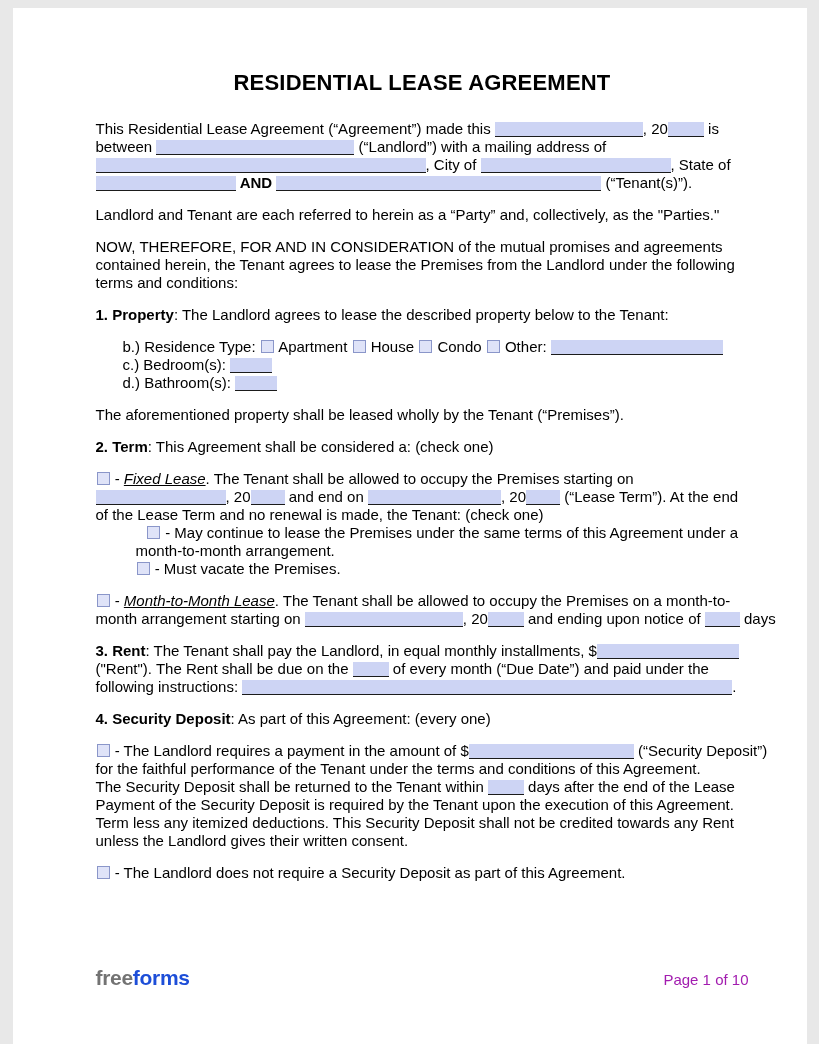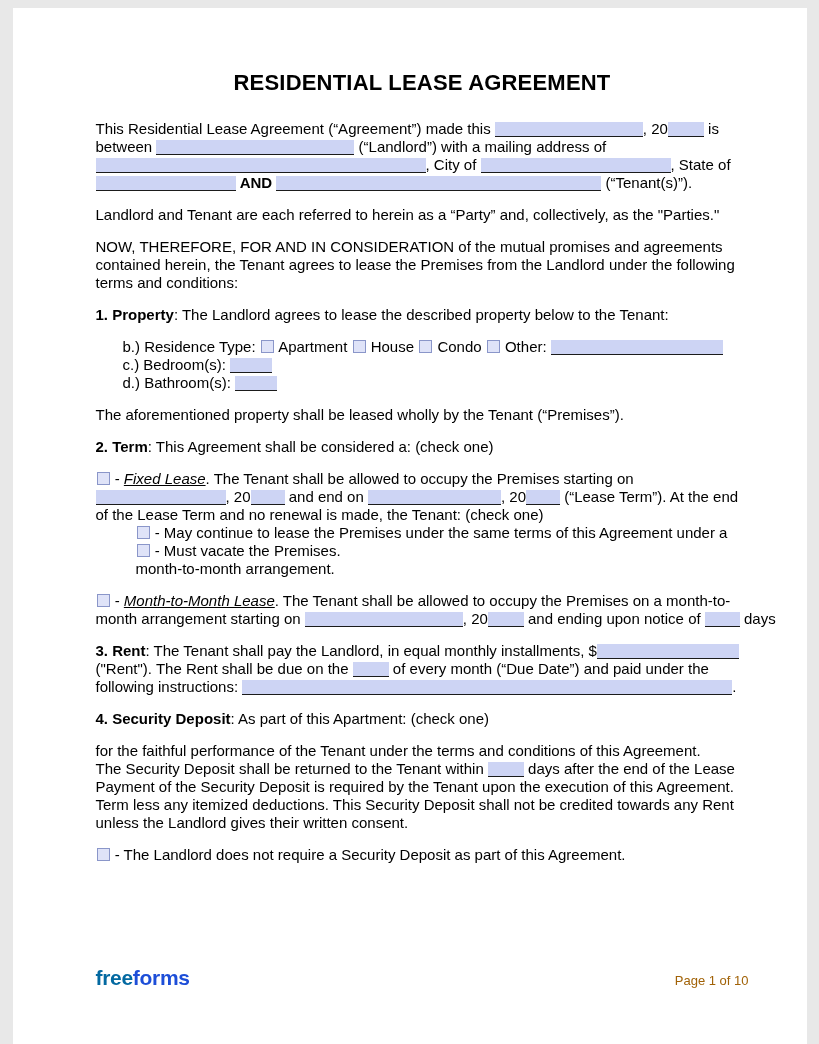--- a/index.html
+++ b/index.html
@@ -38,23 +38,23 @@
     background:#dfe3f8;
     border:1px solid #8a96c9;
     vertical-align:-1px;
     margin:0 1px;
   }
   .footer {
     position:absolute; left:83px; top:958px; width:653px;
     display:flex; justify-content:space-between; align-items:baseline;
   }
   .logo { font-size:21px; font-weight:bold; letter-spacing:-0.3px; }
-  .logo .free  { color:#0369a1; }
+  .logo .free  { color:#737373; }
   .logo .forms { color:#1d4ed8; }
-  .page-label { font-size:13px; color:#a16207; }
+  .page-label { font-size:15px; color:#a21caf; }
 </style>
 </head>
 <body>
 
 <div class="page">
   <div class="content">
     <h1 class="doc-title">RESIDENTIAL LEASE AGREEMENT</h1>
     <div>
         <div class="block">
           <div class="line"><span>This Residential Lease Agreement (“Agreement”) made this </span><span class="field" style="width: 148px;"></span><span>, 20</span><span class="field" style="width: 36px;"></span><span> is</span></div>
@@ -81,37 +81,38 @@
         <div class="block">
           <div class="line"><span>The aforementioned property shall be leased wholly by the Tenant (“Premises”).</span></div>
         </div>
         <div class="block">
           <div class="line"><span style="font-weight: bold;">2. Term</span><span>: This Agreement shall be considered a: (check one)</span></div>
         </div>
         <div class="block" style="margin-top: 4px;">
           <div class="line"><span class="checkbox"></span><span> - </span><span style="font-style: italic; text-decoration: underline;">Fixed Lease</span><span>. The Tenant shall be allowed to occupy the Premises starting on</span></div>
           <div class="line"><span class="field" style="width: 130px;"></span><span>, 20</span><span class="field" style="width: 34px;"></span><span> and end on </span><span class="field" style="width: 133px;"></span><span>, 20</span><span class="field" style="width: 34px;"></span><span> (“Lease Term”). At the end</span></div>
           <div class="line"><span>of the Lease Term and no renewal is made, the Tenant: (check one)</span></div>
-          <div class="line" style="padding-left: 40px;"><span class="checkbox"></span><span> - May continue to lease the Premises under the same terms of this Agreement under a</span></div>
+          <div class="line" style="padding-left: 40px; text-align: center;"><span class="checkbox"></span><span> - May continue to lease the Premises under the same terms of this Agreement under a</span></div>
+          <div class="line" style="padding-left: 40px;"><span>month-to-month arrangement.</span></div>
           <div class="line" style="padding-left: 40px;"><span class="checkbox"></span><span> - Must vacate the Premises.</span></div>
-          <div class="line" style="padding-left: 40px;"><span>month-to-month arrangement.</span></div>
         </div>
         <div class="block">
           <div class="line"><span class="checkbox"></span><span> - </span><span style="font-style: italic; text-decoration: underline;">Month-to-Month Lease</span><span>. The Tenant shall be allowed to occupy the Premises on a month-to-</span></div>
           <div class="line"><span>month arrangement starting on </span><span class="field" style="width: 158px;"></span><span>, 20</span><span class="field" style="width: 36px;"></span><span> and ending upon notice of </span><span class="field" style="width: 35px;"></span><span> days</span></div>
         </div>
         <div class="block" style="margin-top: 4px;">
           <div class="line"><span style="font-weight: bold;">3. Rent</span><span>: The Tenant shall pay the Landlord, in equal monthly installments, $</span><span class="field" style="width: 142px;"></span></div>
           <div class="line"><span>("Rent"). The Rent shall be due on the </span><span class="field" style="width: 36px;"></span><span> of every month (“Due Date”) and paid under the</span></div>
           <div class="line"><span>following instructions: </span><span class="field" style="width: 490px;"></span><span>.</span></div>
         </div>
         <div class="block" style="margin-top: 3px;">
-          <div class="line"><span style="font-weight: bold;">4. Security Deposit</span><span>: As part of this Apartment: (check one)</span></div>
+          <div class="line"><span style="font-weight: bold;">4. Security Deposit</span><span>: As part of this Agreement: (every one)</span></div>
         </div>
         <div class="block">
+          <div class="line"><span class="checkbox"></span><span> - The Landlord requires a payment in the amount of $</span><span class="field" style="width: 165px;"></span><span> (“Security Deposit”)</span></div>
           <div class="line"><span>for the faithful performance of the Tenant under the terms and conditions of this Agreement.</span></div>
           <div class="line"><span>The Security Deposit shall be returned to the Tenant within </span><span class="field" style="width: 36px;"></span><span> days after the end of the Lease</span></div>
           <div class="line"><span>Payment of the Security Deposit is required by the Tenant upon the execution of this Agreement.</span></div>
           <div class="line"><span>Term less any itemized deductions. This Security Deposit shall not be credited towards any Rent</span></div>
           <div class="line"><span>unless the Landlord gives their written consent.</span></div>
         </div>
         <div class="block" style="margin-top: 8px;">
           <div class="line"><span class="checkbox"></span><span> - The Landlord does not require a Security Deposit as part of this Agreement.</span></div>
         </div>
       </div>

